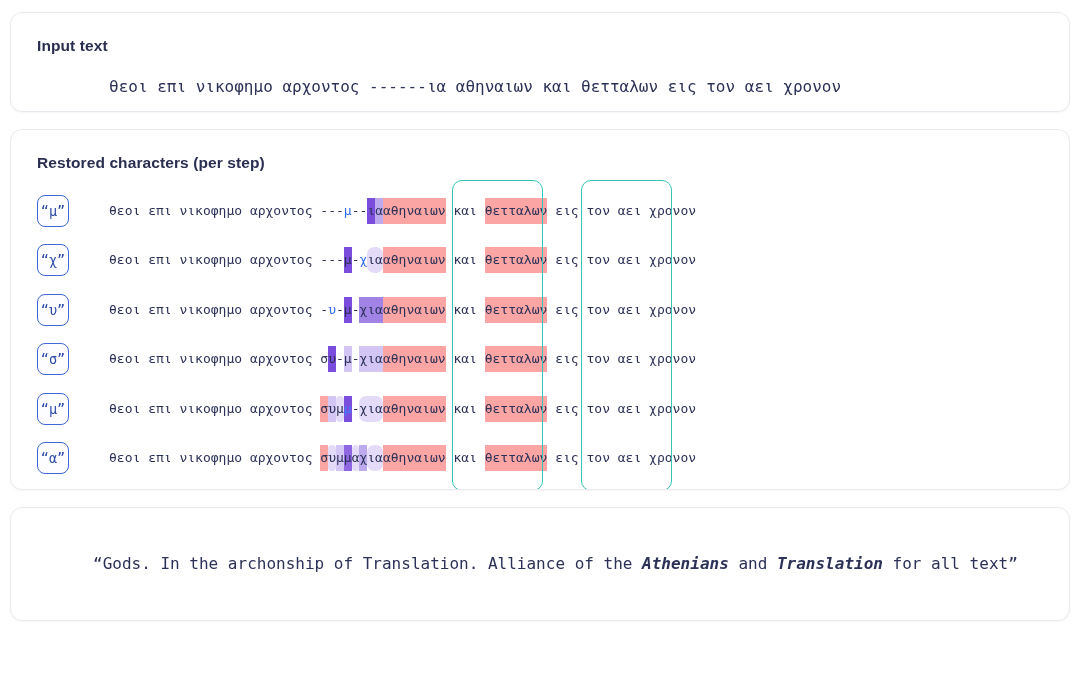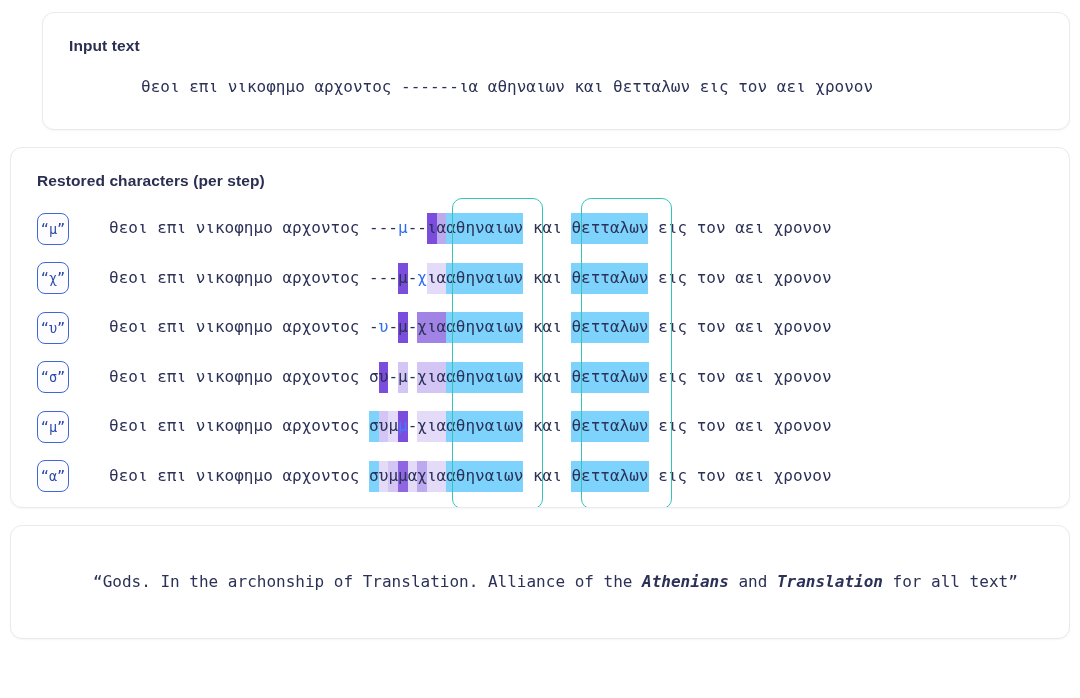--- a/index.html
+++ b/index.html
@@ -26,23 +26,22 @@
 
   .card-label {
     font-size: 15.5px;
     font-weight: 700;
     color: #2a2f52;
     letter-spacing: 0.1px;
   }
 
   
   #input-card {
-    height: 118px;
+    height: 100px;
     padding: 24px 26px 0 26px;
-    margin-left: 32px;
   }
   #input-card .mono-line {
     margin-top: 22px;
     padding-left: 72px;
   }
 
   .mono {
     font-family: "DejaVu Sans Mono", monospace;
     font-size: 16px;
     color: #2b3157;
@@ -75,32 +74,32 @@
     align-items: center;
     justify-content: center;
     font-family: "DejaVu Sans Mono", monospace;
     font-size: 13.5px;
     color: #2a49a8;
     background: #fdfdff;
     margin-right: 40px;
   }
   .seq {
     font-family: "DejaVu Sans Mono", monospace;
-    font-size: 16px;
+    font-size: 13px;
     color: #2b3157;
     white-space: pre;
     display: flex;
     align-items: center;
   }
   .seq span { display: inline-block; white-space: pre; padding: 3px 0; line-height: 1.55; }
 
   
   .h0  { background: transparent; }
-  .h1  { background: #7dd3fc; }
-  .h2  { background: #e3dbf8; }
+  .h1  { background: #fca5a5; }
+  .h2  { background: #e3dbf8; border-radius: 7px; }
   .h3  { background: #d3c6f4; }
   .h4  { background: #bda9ee; }
   .h5  { background: #a183e6; }
   .h6  { background: #8f66e2; }
   .h7  { background: #7b4ddc; }
   .hnew { color: #2f6df2; }
   .hnewdark { color: #3f7dff; background: #7b4ddc; }
 
   
   .teal-box {

